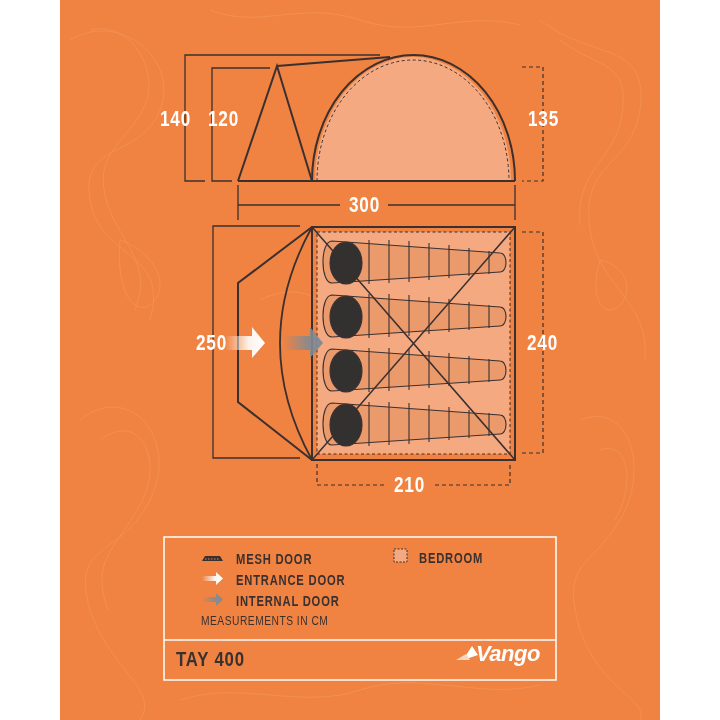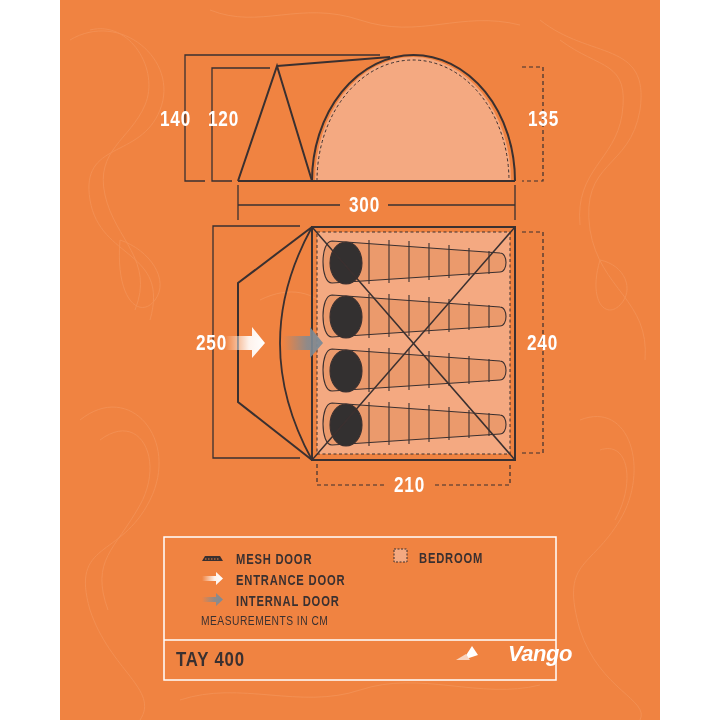--- a/index.html
+++ b/index.html
@@ -177,13 +177,13 @@
 <div class="dim" style="left:527px;top:332px;">240</div>
 <div class="dim" style="left:394px;top:474px;">210</div>
 
 <div class="legend-text" style="left:236px;top:552px;">MESH DOOR</div>
 <div class="legend-text" style="left:236px;top:573px;">ENTRANCE DOOR</div>
 <div class="legend-text" style="left:236px;top:594px;">INTERNAL DOOR</div>
 <div class="legend-text" style="left:419px;top:551px;">BEDROOM</div>
 <div class="legend-small" style="left:201px;top:615px;">MEASUREMENTS IN CM</div>
 
 <div class="model" style="left:176px;top:648px;">TAY 400</div>
-<div class="brand" style="left:476px;top:643px;margin-left:32px;">Vango</div>
+<div class="brand" style="left:476px;top:643px;">Vango</div>
 
 </body></html>

